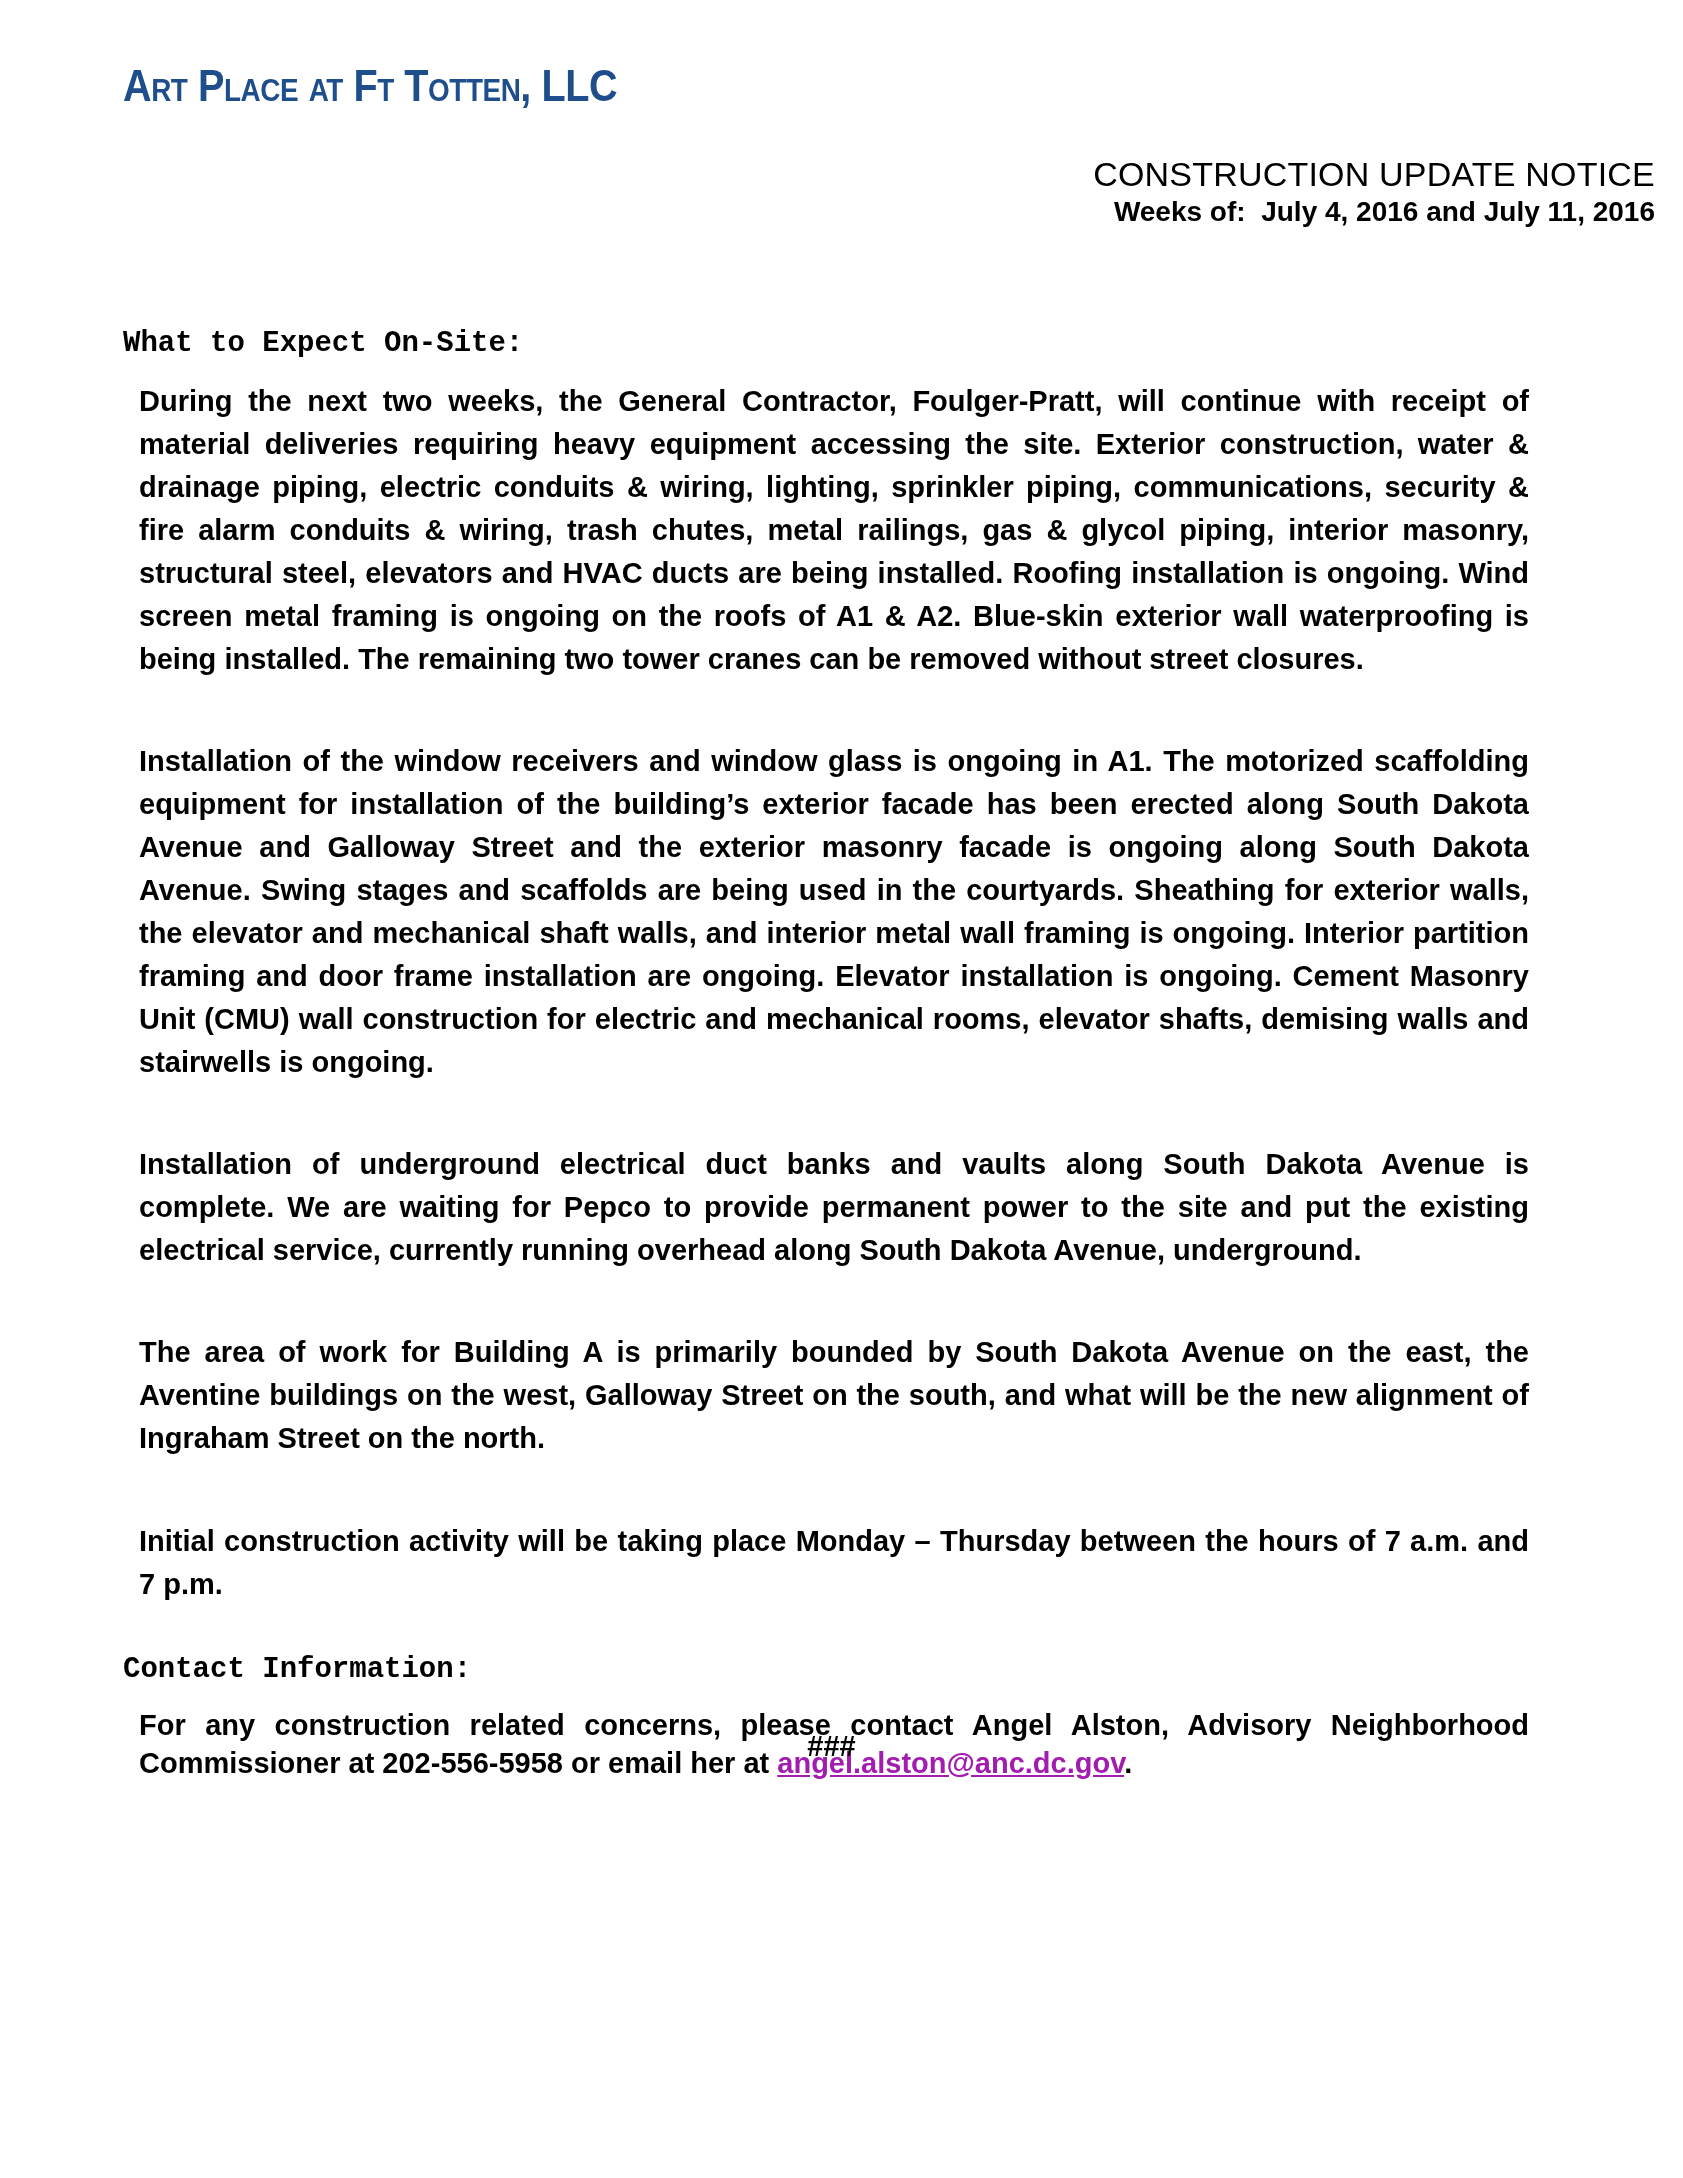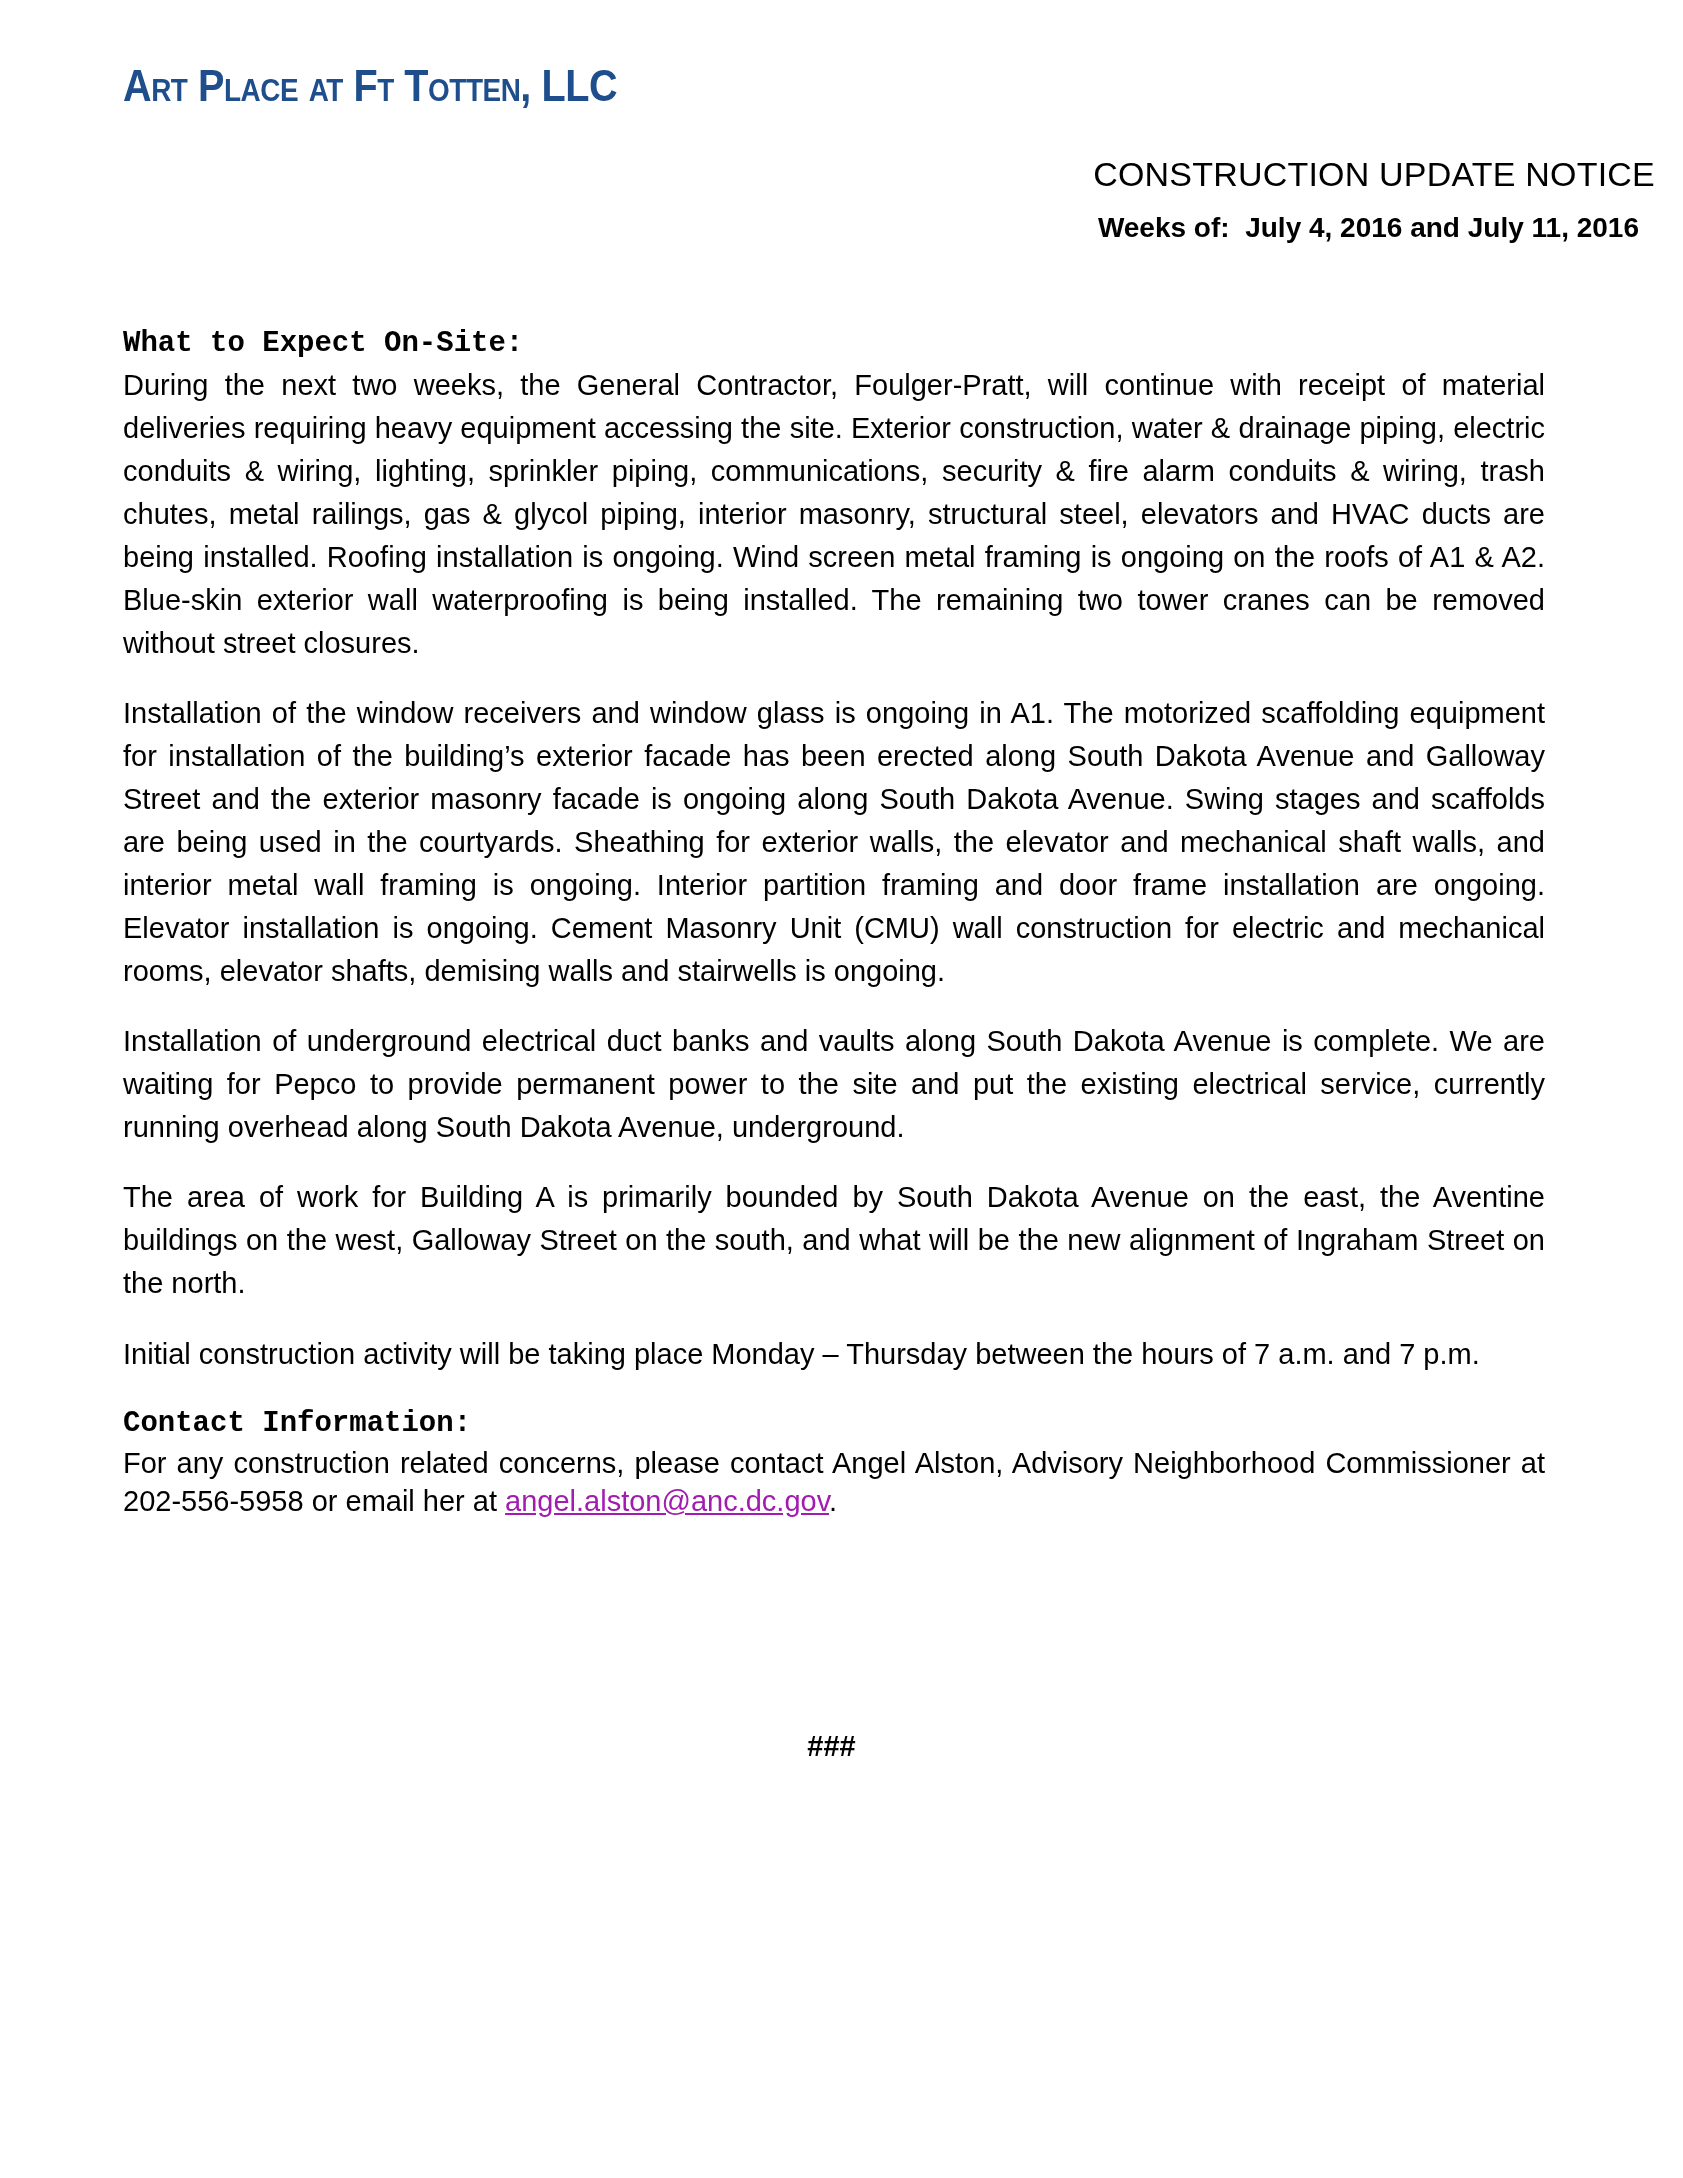--- a/index.html
+++ b/index.html
@@ -7,24 +7,24 @@
   .page { position: absolute; left: 0; top: 0; width: 1683px; height: 2178px; border-radius: 11px; }
   .logo {
     position: absolute; left: 123px; top: 61px;
     font-family: "Liberation Sans", sans-serif; font-weight: bold;
     color: #1f4e8c; font-size: 44px; font-variant: small-caps;
     letter-spacing: -0.5px; transform: scaleX(0.9); transform-origin: left top;
     white-space: nowrap; line-height: 50px;
   }
   .title-block { position: absolute; left: 0; width: 1655px; top: 154px; text-align: right; }
   .title { font-size: 34px; line-height: 40px; font-weight: normal; margin: 0; letter-spacing: 0.2px; }
-  .subtitle { font-size: 28px; line-height: 36px; font-weight: bold; margin: 16px; white-space: pre; }
+  .subtitle { font-size: 28px; line-height: 36px; font-weight: bold; margin: 0; white-space: pre; }
   .body { position: absolute; left: 123px; width: 1422px; top: 324px; font-size: 29px; }
   .heading { font-weight: bold; line-height: 40px; margin: 0; height: 40px; font-family: Liberation Mono, monospace; }
-  .para { line-height: 43px; margin: 0; text-align: justify; text-align-last: left; }
+  .para { line-height: 43px; margin: 16px; text-align: justify; text-align-last: left; font-weight: bold; }
   .gap-lg { height: 27px; }
   .gap-md { height: 28px; }
   .para.tight { line-height: 38px; }
   a.email { color: #a21caf; text-decoration: underline; }
   .end-mark { position: absolute; left: 0; width: 1663px; top: 1728px; text-align: center; font-size: 29px; font-weight: bold; line-height: 36px; }
 </style>
 </head>
 <body>
 
 <div class="page">

